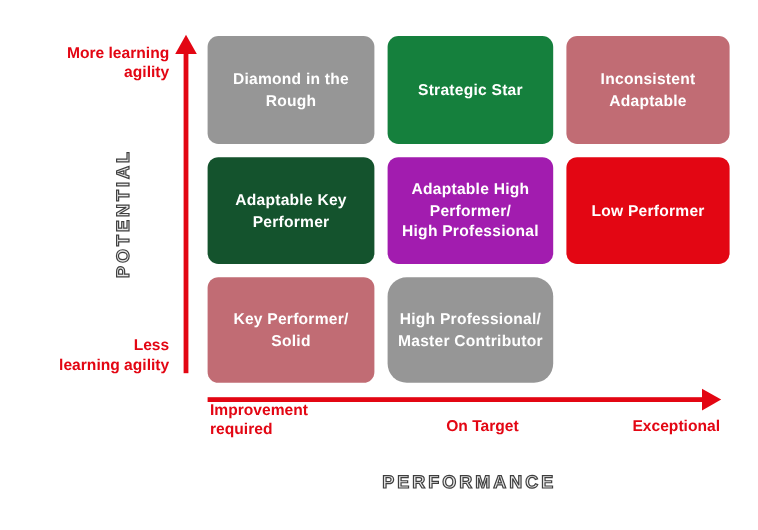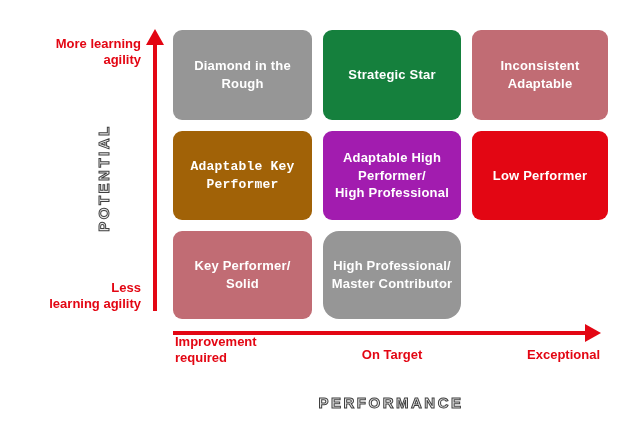--- a/index.html
+++ b/index.html
@@ -50,21 +50,21 @@
   .red-label {
     position: absolute;
     color: #e30613;
     font-size: 13px; font-weight: bold;
     line-height: 16px;
     white-space: pre-line;
   }
   .y-top-label    { left: 40px;  top: 36px;  width: 101px; text-align: right; }
   .y-bottom-label { left: 30px;  top: 280px; width: 111px; text-align: right; }
   .x-start-label  { left: 175px; top: 334px; width: 130px; text-align: left; }
-  .x-mid-label    { left: 332px; top: 347px; width: 120px; text-align: center; }
+  .x-mid-label    { left: 342px; top: 347px; width: 120px; text-align: center; }
   .x-end-label    { left: 480px; top: 347px; width: 120px; text-align: right; }
 
   .axis-title {
     position: absolute;
     color: #4d4d4d;
     font-size: 15px; font-weight: bold;
     letter-spacing: 2.5px;
     white-space: nowrap;
   }
   @supports (-webkit-text-stroke: 1px #000) {
@@ -88,21 +88,21 @@
 learning agility</div>
   <div class="v-arrow-head"></div>
   <div class="v-arrow-line"></div>
 
   <div class="matrix">
     <div class="cell" style="background-color: rgb(150, 150, 150);"><span>Diamond in the
 Rough</span></div>
     <div class="cell" style="background-color: #15803d;"><span>Strategic Star</span></div>
     <div class="cell" style="background-color: rgb(193, 108, 116);"><span>Inconsistent
 Adaptable</span></div>
-    <div class="cell" style="background-color: #a16207; font-family: Liberation Mono, monospace;"><span>Adaptable Key
+    <div class="cell" style="background-color: #14532d;"><span>Adaptable Key
 Performer</span></div>
     <div class="cell" style="background-color: #a21caf; align-items: center;"><span>Adaptable High
 Performer/
 High Professional</span></div>
     <div class="cell" style="background-color: rgb(227, 6, 19);"><span>Low Performer</span></div>
     <div class="cell" style="background-color: rgb(193, 108, 116);"><span>Key Performer/
 Solid</span></div>
     <div class="cell" style="background-color: rgb(150, 150, 150); border-radius: 16px;"><span>High Professional/
 Master Contributor</span></div>
   </div>

